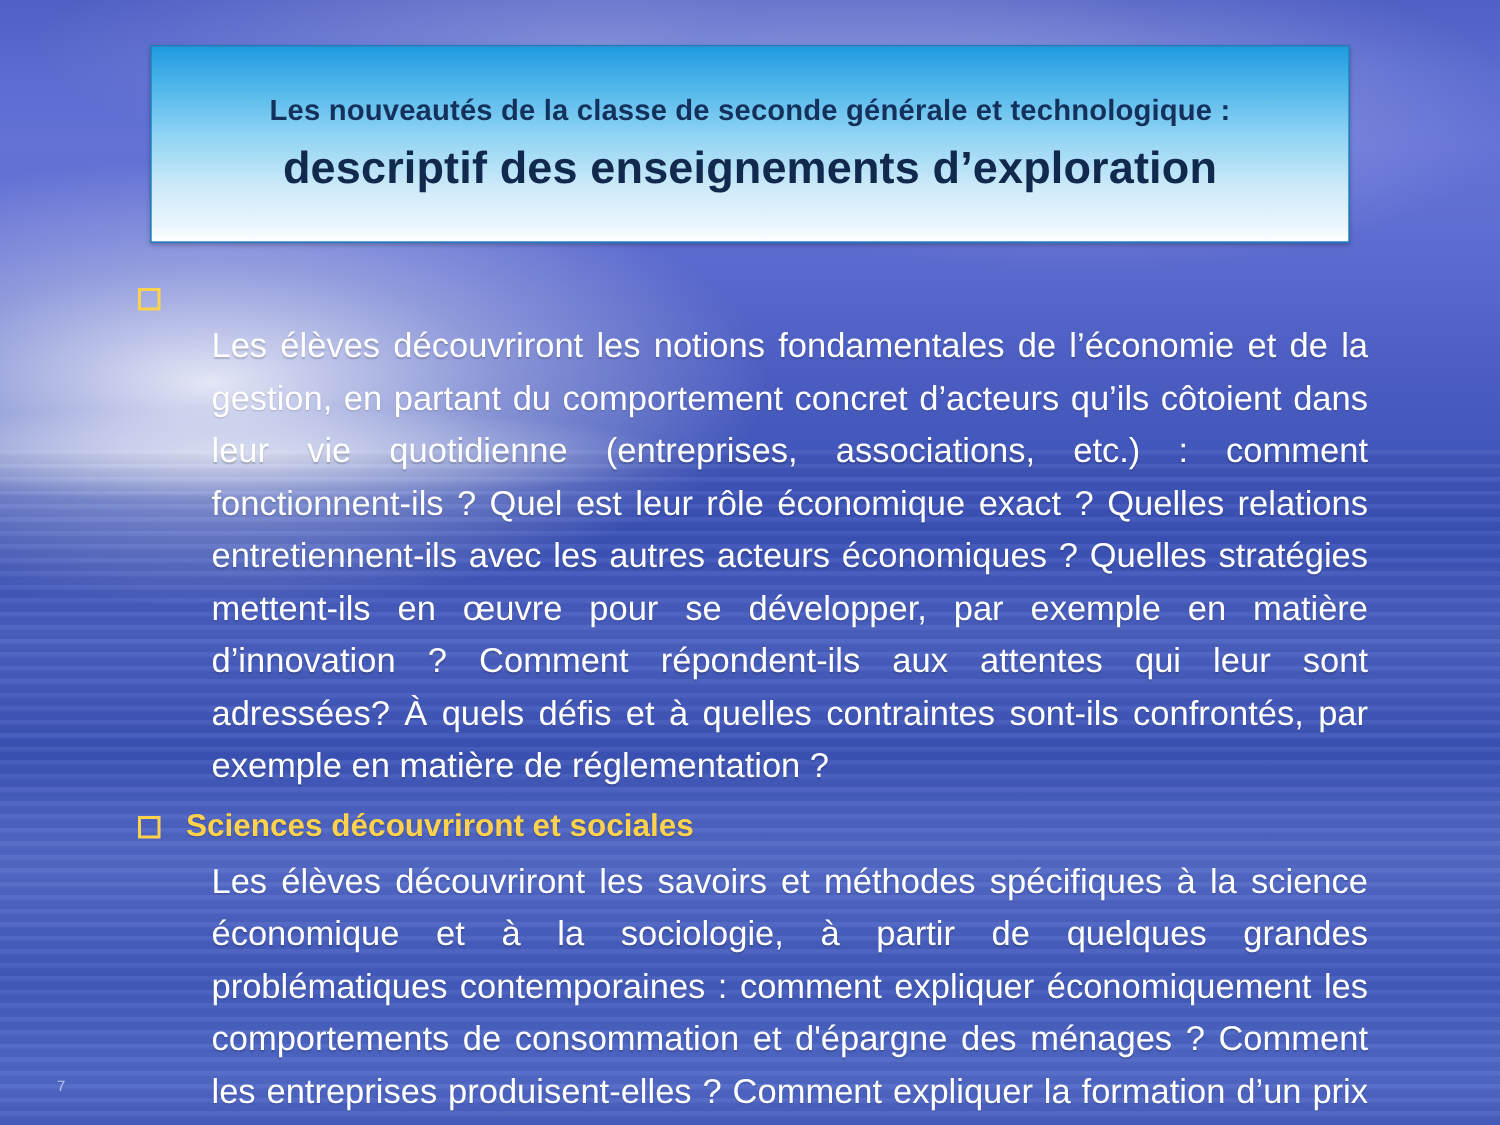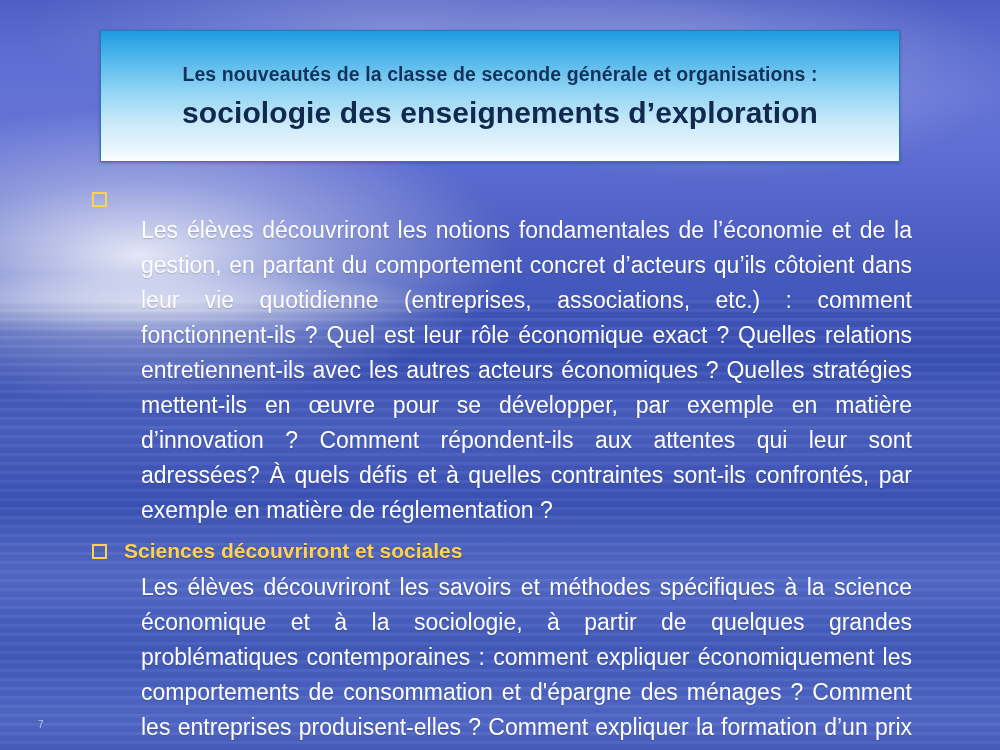--- a/index.html
+++ b/index.html
@@ -166,22 +166,22 @@
 </style>
 </head>
 <body>
 
 <div class="slide">
 
   <div class="horizon-glow"></div>
   <div class="water-bands"></div>
 
   <div class="title-banner">
-    <div class="title-line1">Les nouveautés de la classe de seconde générale et organisations :</div>
-    <div class="title-line2">sociologie des enseignements d’exploration</div>
+    <div class="title-line1">Les nouveautés de la classe de seconde générale et technologique :</div>
+    <div class="title-line2">descriptif des enseignements d’exploration</div>
   </div>
 
   <div class="content">
 
     <div class="section">
       <div class="section-head">
         <span class="bullet-box"></span>
       </div>
       <div class="section-body">Les élèves découvriront les notions fondamentales de l’économie et de la gestion, en partant du comportement concret d’acteurs qu’ils côtoient dans leur vie quotidienne (entreprises, associations, etc.) : comment fonctionnent-ils ? Quel est leur rôle économique exact ? Quelles relations entretiennent-ils avec les autres acteurs économiques ? Quelles stratégies mettent-ils en œuvre pour se développer, par exemple en matière d’innovation ? Comment répondent-ils aux attentes qui leur sont adressées? À quels défis et à quelles contraintes sont-ils confrontés, par exemple en matière de réglementation ?</div>
     </div>

